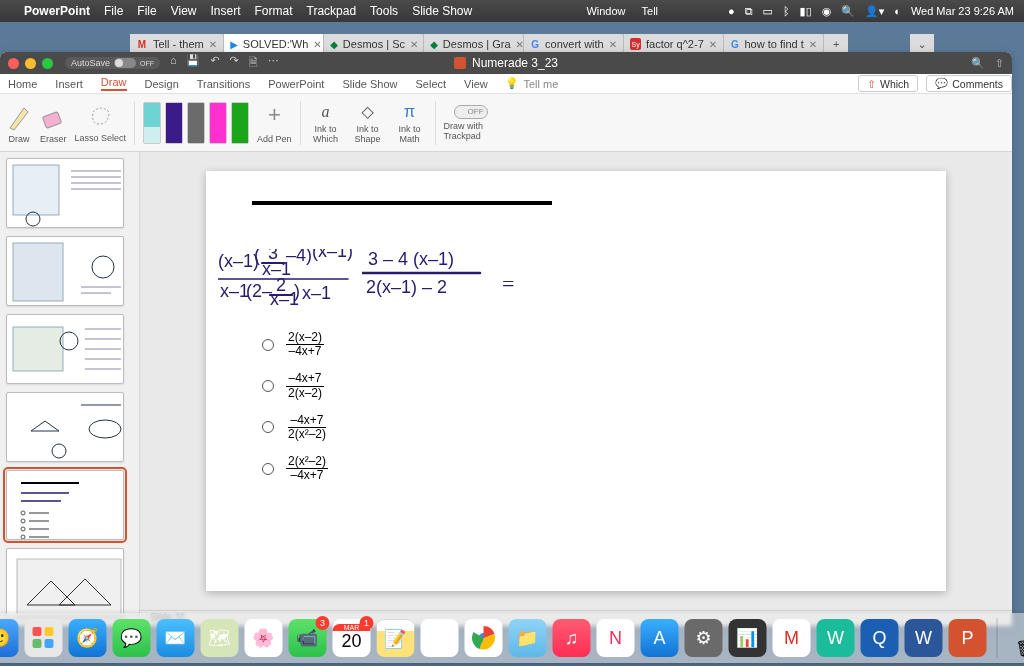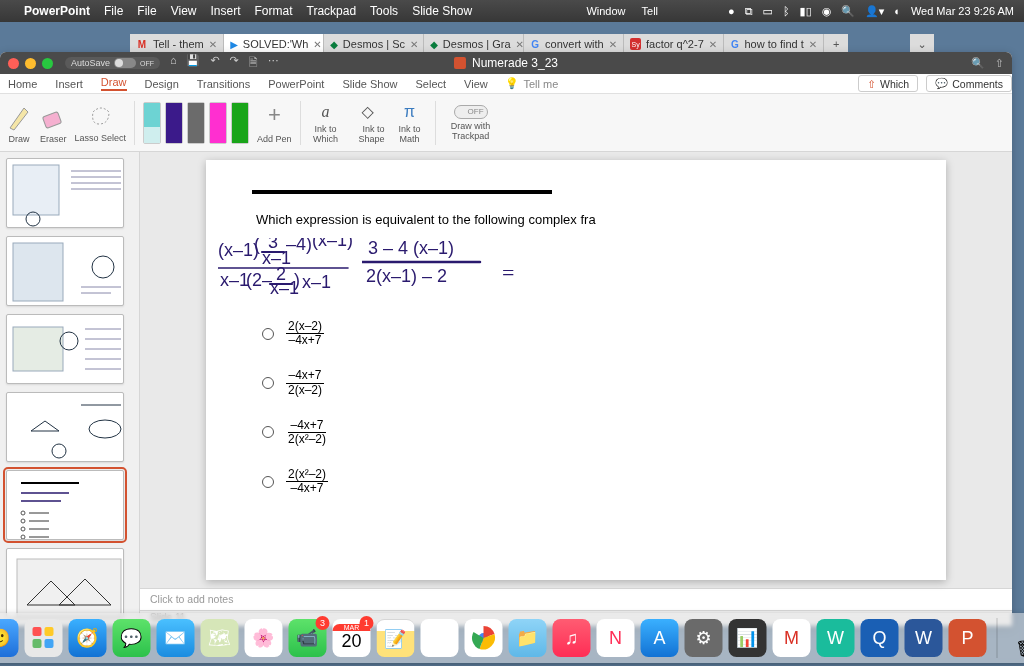--- a/index.html
+++ b/index.html
@@ -65,21 +65,21 @@
 
 
 .maincol { flex: 1; display: flex; flex-direction: column; background: #e9e9e9; }
 .slidewrap { flex: 1; display: flex; align-items: center; justify-content: center; }
 .slide { width: 740px; height: 420px; background: #fff; box-shadow: 0 2px 8px rgba(0,0,0,.25); position: relative; }
 .slide .bar { position:absolute; top:30px; left:46px; width:300px; height:4px; background:#000; }
 .slide .question { position:absolute; top:52px; left:50px; font-size:13px; color:#000; }
 .slide .hand1 { position:absolute; top:78px; left:12px; width:135px; }
 .slide .hand2 { position:absolute; top:76px; left:156px; width:160px; }
 .slide .eqmark { position:absolute; top:100px; left:296px; font-size:22px; color:#2a1a6e; font-family: "Comic Sans MS", cursive; }
-.slide .choices { position:absolute; top:160px; left:56px; display:flex; flex-direction:column; gap:22px; }
+.slide .choices { position:absolute; top:160px; left:56px; display:flex; flex-direction:column; gap:14px; }
 .choice { display:flex; align-items:center; gap:12px; }
 .radio { width:12px; height:12px; border:1.5px solid #555; border-radius:50%; }
 .frac { display:inline-flex; flex-direction:column; align-items:center; font-size:12px; line-height:1.1; }
 .frac .num { border-bottom:1.2px solid #000; padding: 0 2px; }
 .frac .den { padding: 0 2px; }
 
 .notes { height: 22px; background: #fff; border-top: 1px solid #d6d6d6; font-size: 10.5px; color: #999; padding: 4px 10px; }
 .status { height: 16px; background: #f0f0f0; border-top:1px solid #d6d6d6; font-size: 10px; color:#666; padding: 1px 10px; display:flex; }
 
 
@@ -295,33 +295,33 @@
     <div class="divider"></div>
     <div class="inktools">
       <div class="smalltool">
           <div class="ic">
             <i style="font-family:serif">a</i>
           </div>
           <span style="text-align:center">Ink to Which</span>
         </div>
       <div class="smalltool">
           <div class="ic">◇</div>
-          <span style="text-align:right">Ink to Shape</span>
+          <span style="text-align:center">Ink to Shape</span>
         </div>
       <div class="smalltool">
           <div class="ic" style="color:#3a7bbf">π</div>
           <span style="text-align:center">Ink to Math</span>
         </div>
     </div>
     <div class="divider"></div>
     <div class="rgroup">
       <div class="toggle">
           <span>OFF</span>
         </div>
-      <span style="text-align:center;width:54px">Draw with Trackpad</span>
+      <span style="width:54px">Draw with Trackpad</span>
     </div>
   </div>
 
   <div class="bodysplit">
     <div class="thumbcol">
       <div class="thumb">
           <svg class="squig">
             <rect x="2" y="2" width="46" height="50" fill="#e8eef5" stroke="#9ab"></rect>
             <path d="M60 8h50M60 14h50M60 20h50M60 26h50" stroke="#88a" stroke-width="1"></path>
             <circle cx="22" cy="56" r="7" fill="none" stroke="#234"></circle>
@@ -365,21 +365,20 @@
             <rect x="6" y="6" width="104" height="58" fill="#f0f0f0" stroke="#bbb"></rect>
             <path d="M16 52 L40 28 L64 52 Z M48 52 L74 26 L100 52 Z" fill="none" stroke="#333"></path>
           </svg>
         </div>
     </div>
 
     <div class="maincol">
       <div class="slidewrap">
         <div class="slide">
           <div class="bar"></div>
-          <div class="question">Which expression is equivalent to the following complex fra</div>
 
           <svg class="hand1" viewBox="0 0 135 60">
             <g class="hw">
               <text class="hwtext" x="0" y="18" font-size="13">(x–1)</text>
               <text class="hwtext" x="36" y="12" font-size="13">(</text>
               <text class="hwtext" x="50" y="10" font-size="12">3</text>
               <line x1="44" y1="14" x2="66" y2="14"></line>
               <text class="hwtext" x="44" y="26" font-size="11">x–1</text>
               <text class="hwtext" x="68" y="12" font-size="13">–4</text>
               <text class="hwtext" x="88" y="12" font-size="13">)</text>
@@ -429,21 +428,20 @@
             <div class="choice">
               <span class="radio"></span>
               <span class="frac">
                   <span class="num">2(x²–2)</span>
                   <span class="den">–4x+7</span>
                 </span>
             </div>
           </div>
         </div>
       </div>
-      <div class="notes"><span>Click to add notes</span></div>
       <div class="status">
         <span>Slide 11</span>
       </div>
     </div>
   </div>
 </div>
 
 <div class="dock">
   <div class="dockicon finder">🙂</div>
   <div class="dockicon launchpad">

